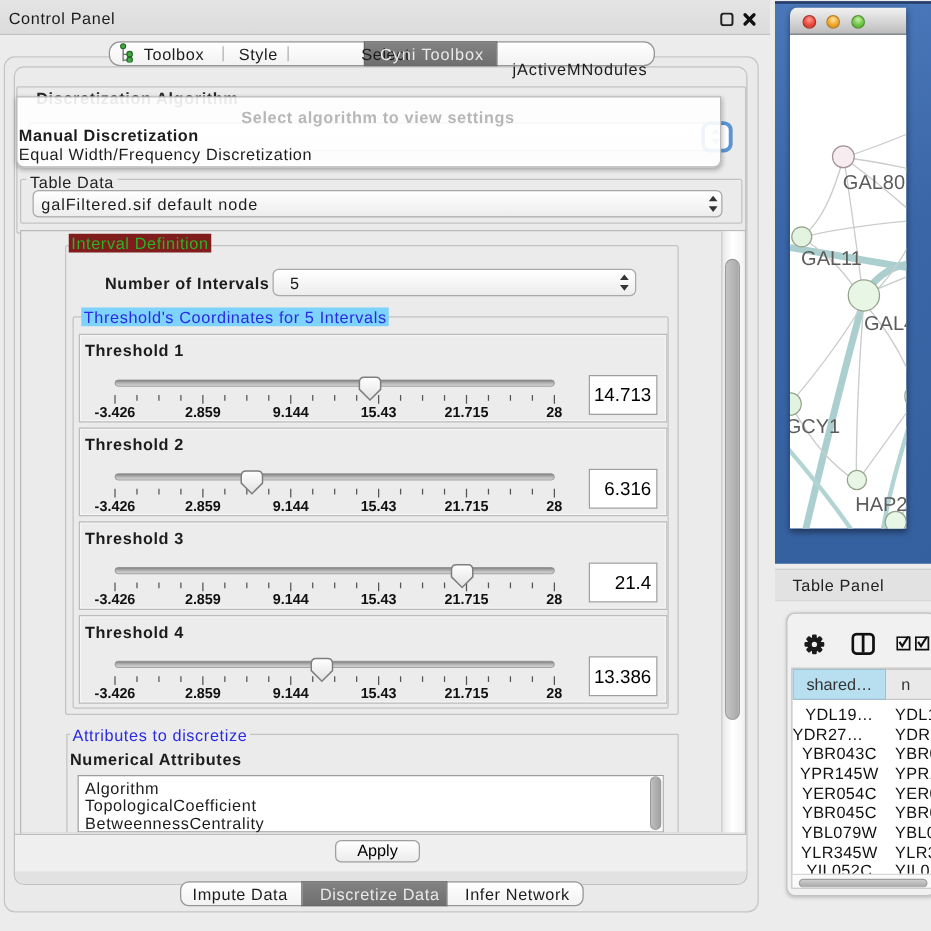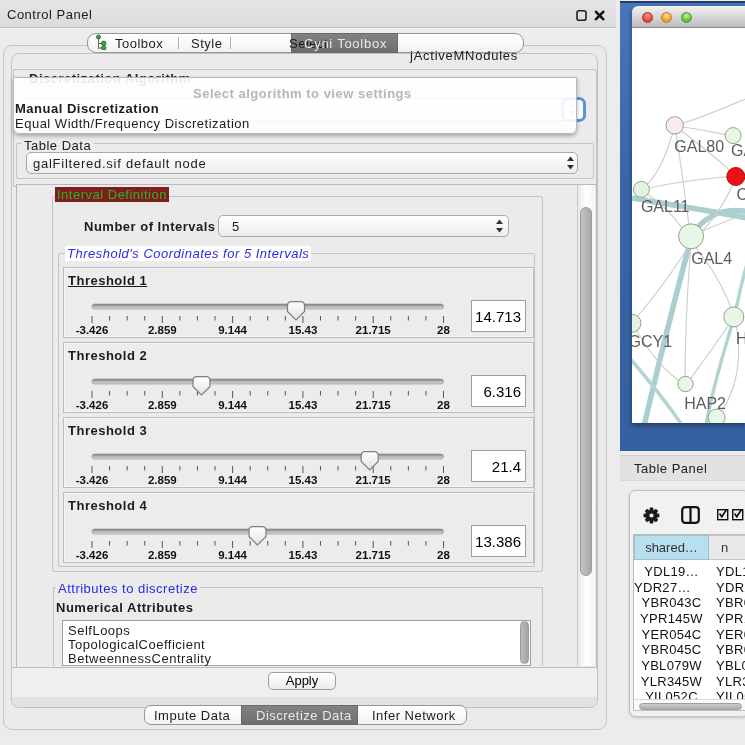--- a/index.html
+++ b/index.html
@@ -83,24 +83,24 @@
 <div class="abs txt13" style="left:84px;top:219px;font-weight:bold;">Number of Intervals</div>
 <div class="abs" style="left:218px;top:215px;width:291px;height:22px;background:linear-gradient(#ffffff,#ededed);border:1px solid #a9a9a9;border-radius:5px;"></div>
 <div class="abs txt13" style="left:232px;top:219px;">5</div>
 <svg class="abs" style="left:495px;top:219px;" width="9" height="14" viewBox="0 0 9 14">
   <path d="M1 5 L4.5 0.5 L8 5 Z" fill="#333"></path>
   <path d="M1 9 L4.5 13.5 L8 9 Z" fill="#333"></path>
 </svg>
 
 
 <div class="abs" style="left:58px;top:253px;width:477px;height:314px;border:1px solid #c3c3c3;border-radius:2px;"></div>
-<div class="abs txt13" style="left:65px;top:246px;background:#ffffff;padding:0 2px;color:#2a2ae0;font-style:italic;">Threshold's Coordinates for 5 Intervals</div>
-
-
-<div class="abs" style="left:62.5px;top:266.5px;width:471px;height:71px;border:1px solid #bcbcbc;background:#ececec;box-shadow:inset 0 0 0 1px #f6f6f6;"></div><div class="abs txt13" style="left:68px;top:272.5px;font-weight:bold;text-decoration:underline;">Threshold 1</div><svg class="abs" style="left:62.5px;top:266.5px;z-index:5;" width="471" height="71" viewBox="0 0 471 71">
+<div class="abs txt13" style="left:65px;top:246px;background:#7dd3fc;padding:0 2px;color:#2a2ae0;">Threshold's Coordinates for 5 Intervals</div>
+
+
+<div class="abs" style="left:62.5px;top:266.5px;width:471px;height:71px;border:1px solid #bcbcbc;background:#ececec;box-shadow:inset 0 0 0 1px #f6f6f6;"></div><div class="abs txt13" style="left:68px;top:272.5px;font-weight:bold;">Threshold 1</div><svg class="abs" style="left:62.5px;top:266.5px;z-index:5;" width="471" height="71" viewBox="0 0 471 71">
     <rect x="29" y="37" width="351.5" height="5" rx="2.5" fill="url(#trackgrad)" stroke="#8e8e8e" stroke-width="0.6"></rect>
     <line x1="29" y1="49" x2="29" y2="56" stroke="#555" stroke-width="1"></line>
     <line x1="46.575" y1="49" x2="46.575" y2="53.5" stroke="#555" stroke-width="1"></line>
     <line x1="64.15" y1="49" x2="64.15" y2="53.5" stroke="#555" stroke-width="1"></line>
     <line x1="81.725" y1="49" x2="81.725" y2="53.5" stroke="#555" stroke-width="1"></line>
     <line x1="99.3" y1="49" x2="99.3" y2="56" stroke="#555" stroke-width="1"></line>
     <line x1="116.875" y1="49" x2="116.875" y2="53.5" stroke="#555" stroke-width="1"></line>
     <line x1="134.45" y1="49" x2="134.45" y2="53.5" stroke="#555" stroke-width="1"></line>
     <line x1="152.02499999999998" y1="49" x2="152.02499999999998" y2="53.5" stroke="#555" stroke-width="1"></line>
     <line x1="169.6" y1="49" x2="169.6" y2="56" stroke="#555" stroke-width="1"></line>
@@ -225,21 +225,21 @@
         <stop offset="1" stop-color="#e2e2e2"></stop>
    </linearGradient>
  </defs>
   </svg>
 
 
 <div class="abs" style="left:52.5px;top:587px;width:490px;height:85px;border:1px solid #c3c3c3;"></div>
 <div class="abs txt13" style="left:56px;top:581px;background:#ebebeb;padding:0 2px;color:#2a2ae0;">Attributes to discretize</div>
 <div class="abs txt13" style="left:56px;top:600px;font-weight:bold;">Numerical Attributes</div>
 <div class="abs" style="left:62px;top:620px;width:469px;height:46px;background:#ffffff;border:1px solid #9e9e9e;overflow:hidden;"></div>
-<div class="abs txt13" style="left:68px;top:623px;">SelfLoops</div>
+<div class="abs txt13" style="left:68px;top:623px;">Algorithm</div>
 <div class="abs txt13" style="left:68px;top:637px;">TopologicalCoefficient</div>
 <div class="abs txt13" style="left:68px;top:651px;">BetweennessCentrality</div>
 
 <div class="abs" style="left:520px;top:621px;width:10px;height:44px;background:linear-gradient(90deg,#f4f4f4,#ffffff);"></div>
 <div class="abs" style="left:520px;top:621px;width:9px;height:43px;background:linear-gradient(90deg,#bdbdbd,#a3a3a3);border:1px solid #9b9b9b;border-radius:5px;"></div>
 
 
 <div class="abs" style="left:17px;top:666px;width:579px;height:2px;background:#ebebeb;"></div>
 
 
@@ -248,21 +248,21 @@
 
 
 <div class="abs" style="left:143.7px;top:704.5px;width:323px;height:20px;background:linear-gradient(#ffffff,#f2f2f2);border:1px solid #969696;border-radius:7px;"></div>
 <div class="abs" style="left:240.8px;top:704.5px;width:117px;height:20px;background:linear-gradient(#828282,#6f6f6f);border:1px solid #6a6a6a;"></div>
 <div class="abs txt13" style="left:154px;top:708px;">Impute Data</div>
 <div class="abs txt13" style="left:256px;top:708px;color:#e9e9e9;">Discretize Data</div>
 <div class="abs txt13" style="left:372px;top:708px;">Infer Network</div>
 
 
 <div class="abs" style="left:619px;top:1px;width:126px;height:450px;background:linear-gradient(175deg,#4a77b9,#3a66a8 40%,#35609f);border-left:1px solid #ece9dd;box-shadow:inset 0 2px 0 #263c66;"></div>
-<div class="abs" style="left:632px;top:6px;width:113px;height:417px;border-radius:6px 0 0 0;overflow:hidden;box-shadow:0 2px 5px rgba(0,0,0,0.45);">
+<div class="abs" style="left:632px;top:6px;width:93px;height:417px;border-radius:6px 0 0 0;overflow:hidden;box-shadow:0 2px 5px rgba(0,0,0,0.45);">
   <div style="position:absolute;left:0;top:0;width:100%;height:22px;background:linear-gradient(#f2f2f2,#bcbcbc);border-bottom:1px solid #888888;"></div>
   <div style="position:absolute;left:10px;top:6px;width:11px;height:11px;border-radius:50%;background:radial-gradient(circle at 50% 30%,#ff9a90 0%,#ee4b3e 55%,#c4372c 100%);border:0.5px solid #ad3328;"></div>
   <div style="position:absolute;left:29px;top:6px;width:11px;height:11px;border-radius:50%;background:radial-gradient(circle at 50% 30%,#ffe2a0 0%,#f3a829 55%,#c9851f 100%);border:0.5px solid #b97e22;"></div>
   <div style="position:absolute;left:49px;top:6px;width:11px;height:11px;border-radius:50%;background:radial-gradient(circle at 50% 30%,#c9f0a8 0%,#6fc648 55%,#53a033 100%);border:0.5px solid #4f9431;"></div>
   <svg style="position:absolute;left:0;top:22px;" width="113" height="395" viewBox="0 0 113 395">
     <rect width="113" height="395" fill="#ffffff"></rect>
     <g fill="none" stroke="#abcfce" stroke-width="5.5">
       <path d="M0,170 C40,177 85,184 120,191"></path>
       <path d="M12,398 C28,330 47,255 59,211"></path>
       <path d="M59,208 C78,180 100,180 125,185"></path>

